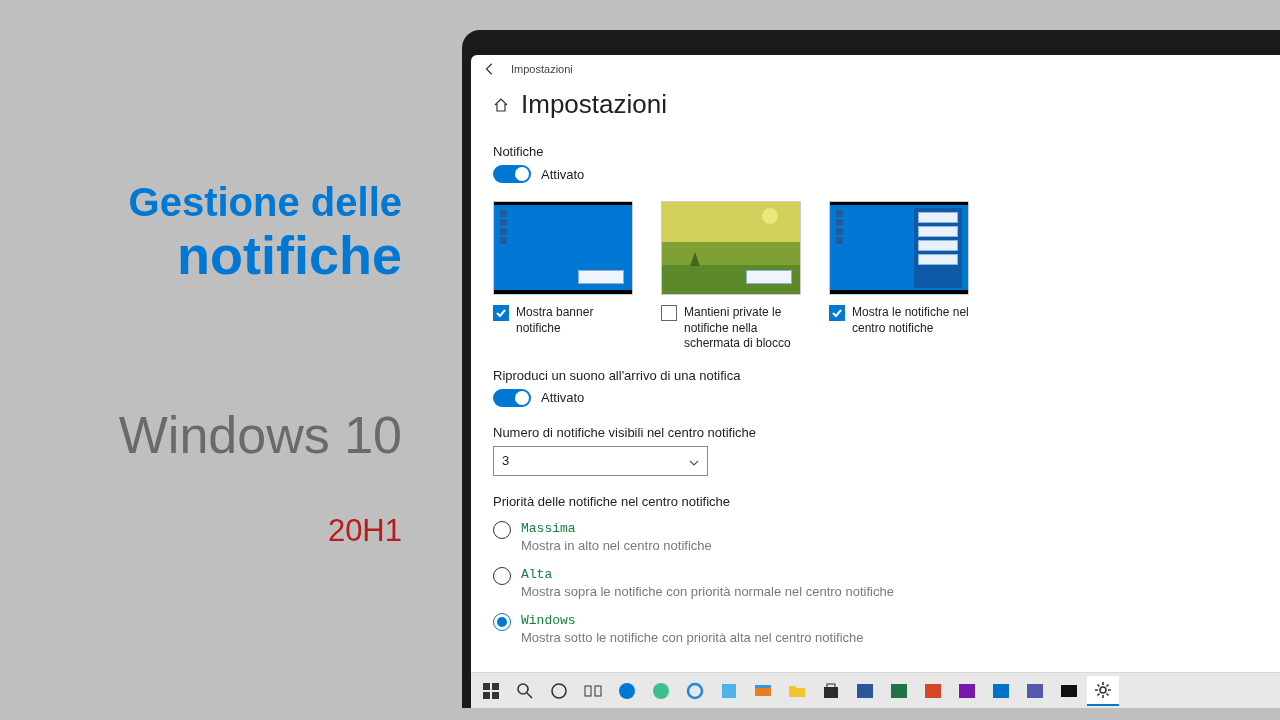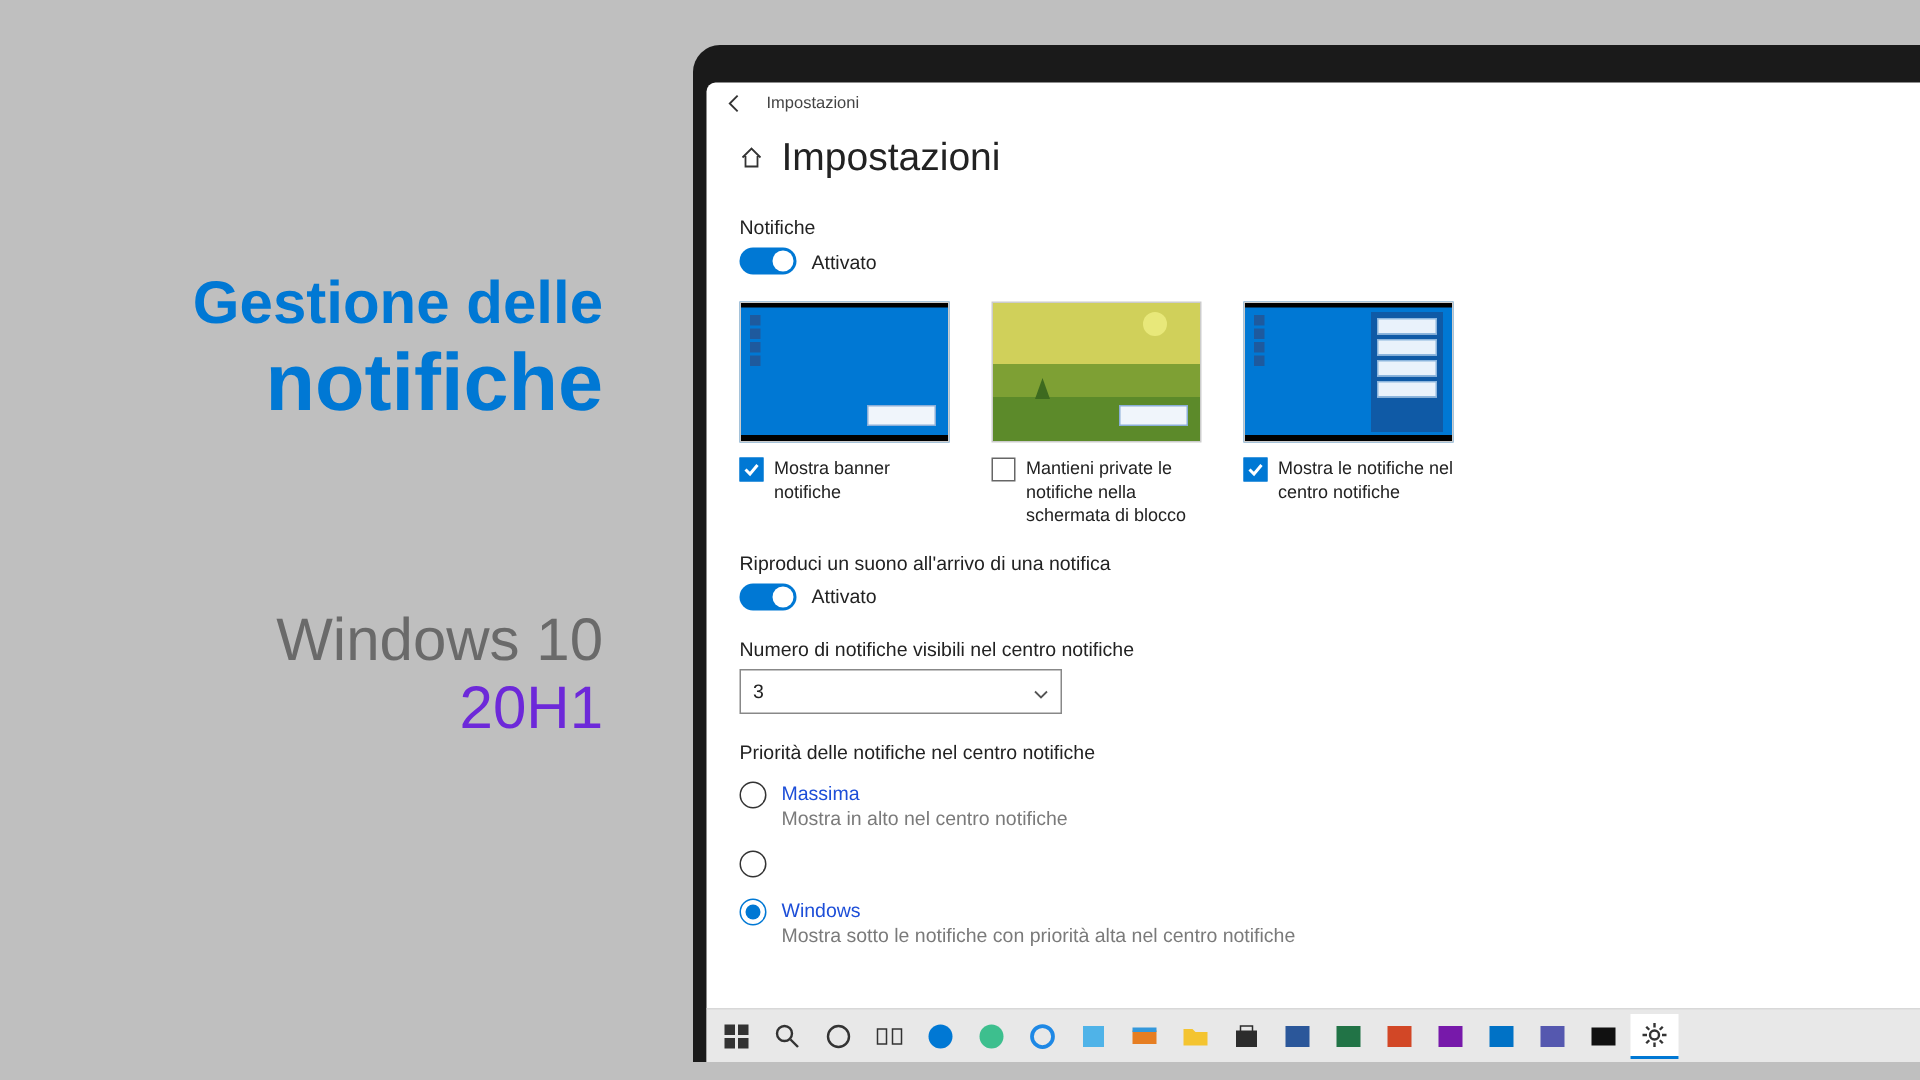--- a/index.html
+++ b/index.html
@@ -8,22 +8,22 @@
     background: #bfbfbf;
     font-family: "Segoe UI", -apple-system, sans-serif;
     position: relative; overflow: hidden;
   }
   .promo {
     position: absolute; left: 72px; top: 180px;
     text-align: right; width: 330px;
   }
   .promo-line1 { color: #0078d4; font-size: 40px; font-weight: 600; line-height: 1.1; }
   .promo-line2 { color: #0078d4; font-size: 54px; font-weight: 600; line-height: 1.1; margin-top: 2px;}
-  .promo-sub1 { color: #6a6a6a; font-size: 40px; font-weight: 300; margin-top: 120px;}
-  .promo-sub2 { color: #6d28d9; font-size: 40px; font-weight: 300;}
+  .promo-sub1 { color: #6a6a6a; font-size: 52px; font-weight: 300; margin-top: 120px;}
+  .promo-sub2 { color: #b91c1c; font-size: 31px; font-weight: 300; margin-top: 48px;}
 
   .device {
     position: absolute; left: 462px; top: 30px;
     width: 942px; height: 678px;
     border-radius: 18px 0 0 0;
     background: #1a1a1a;
     padding: 25px 0 0 9px;
   }
   .screen {
     width: 100%; height: 100%;
@@ -73,21 +73,21 @@
 
   .dropdown { width: 215px; height: 30px; border:1px solid #888; display:flex; align-items:center; padding:0 8px; font-size:13px; color:#222; margin-top:6px; margin-bottom:18px; justify-content: space-between;}
   .chev { width:10px; height:10px;}
 
   .radio-group { display:flex; flex-direction:column; gap:14px;}
   .radio-item { display:flex; align-items:flex-start; gap:10px;}
   .radio { width:18px; height:18px; border-radius:50%; border:1.5px solid #333; flex-shrink:0; display:flex; align-items:center; justify-content:center;}
   .radio.sel { border-color:#0078d4;}
   .radio.sel::after{ content:""; width:10px; height:10px; border-radius:50%; background:#0078d4;}
   .radio-texts{ display:flex; flex-direction:column;}
-  .radio-label{ font-size:13px; color:#1d4ed8;}
+  .radio-label{ font-size:13px; color:#15803d;font-family:Liberation Mono, monospace;}
   .radio-desc{ font-size:13px; color:#7a7a7a; margin-top:2px;}
 
   .taskbar {
     height: 36px; background: #e8e8e8;
     border-top: 1px solid #d8d8d8;
     display: flex; align-items: center;
     padding: 0 4px; gap: 2px;
   }
   .tb { width: 32px; height: 30px; display:flex; align-items:center; justify-content:center;}
   .tb.active { background:#fff; border-bottom: 2px solid #0078d4;}
@@ -214,20 +214,24 @@
       <div class="radio-group">
         <div class="radio-item">
           <span class="radio"></span>
           <div class="radio-texts">
             <span class="radio-label">Massima</span>
             <span class="radio-desc">Mostra in alto nel centro notifiche</span>
           </div>
         </div>
         <div class="radio-item">
           <span class="radio"></span>
+          <div class="radio-texts">
+            <span class="radio-label">Alta</span>
+            <span class="radio-desc">Mostra sopra le notifiche con priorità normale nel centro notifiche</span>
+          </div>
         </div>
         <div class="radio-item">
           <span class="radio sel"></span>
           <div class="radio-texts">
             <span class="radio-label">Windows</span>
             <span class="radio-desc">Mostra sotto le notifiche con priorità alta nel centro notifiche</span>
           </div>
         </div>
       </div>
 

